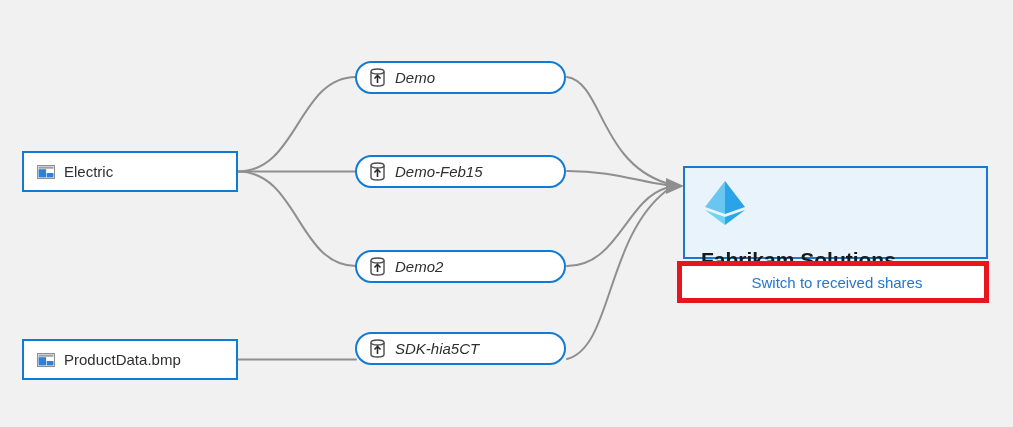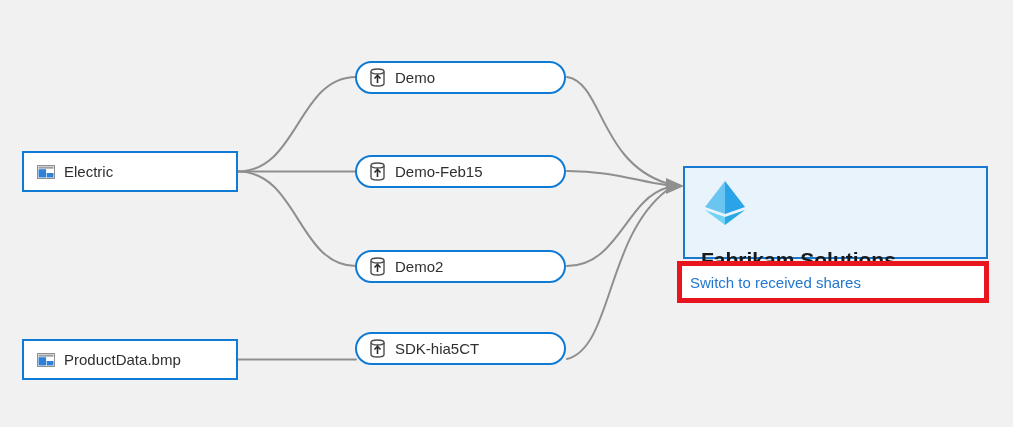--- a/index.html
+++ b/index.html
@@ -31,21 +31,21 @@
   .dataset-node {
     left: 22px; width: 216px; height: 41px;
     padding-left: 13px; gap: 9px;
   }
   .dataset-node .label, .share-pill .label {
     font-size: 15px; color: #2f2f2f; white-space: nowrap;
   }
   .share-pill {
     left: 355px; width: 211px; height: 33px;
     border-radius: 17px;
-    padding-left: 11px; gap: 8px;
+    padding-left: 11px; gap: 8px; font-style: italic;
   }
   .icon { display: inline-flex; align-items: center; justify-content: center; flex: none; }
   .consumer-card {
     position: absolute;
     left: 683px; top: 166px; width: 305px; height: 93px;
     background: #e9f3fc;
     border: 2px solid #1779d2;
     padding: 12px 16px 6px 16px;
     z-index: 2;
     cursor: pointer;
@@ -55,20 +55,21 @@
     margin-top: 18px; white-space: nowrap;
   }
   .highlight-box {
     position: absolute;
     left: 677px; top: 261px; width: 312px; height: 42px;
     border: 5px solid #e8141e;
     background: #ffffff;
     display: flex; align-items: center;
     padding-left: 8px;
     z-index: 3;
+    justify-content: center;
   }
   .switch-link {
     font-size: 15px; color: #2277cf; text-decoration: none;
     white-space: nowrap; cursor: pointer;
   }
 </style>
 </head>
 <body>
 
 <div class="canvas">

